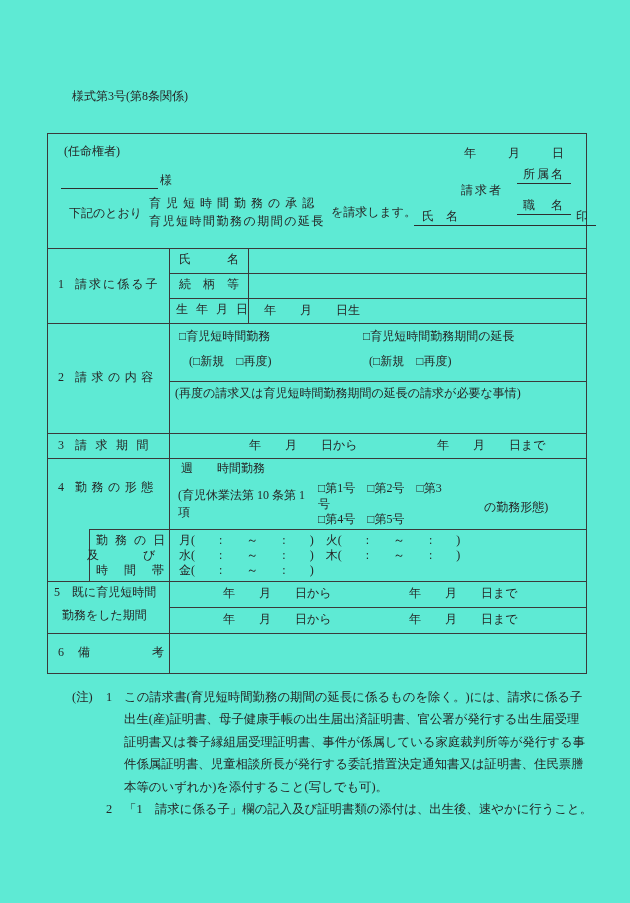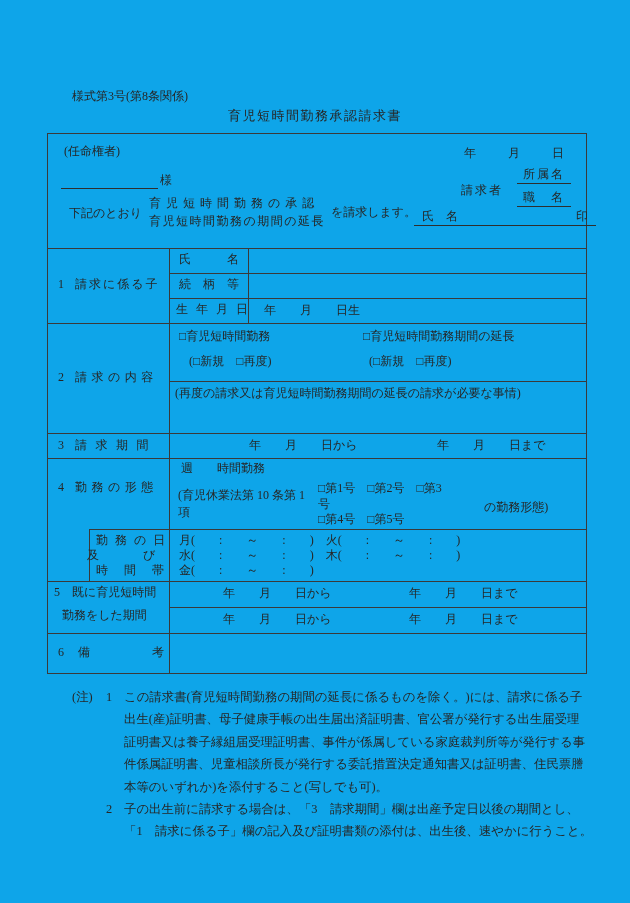--- a/index.html
+++ b/index.html
@@ -1,17 +1,17 @@
 <!DOCTYPE html>
 <html><head>
 <meta charset="utf-8">
 <style>
   html,body{margin:0;padding:0;background:#ffffff;}
   .sheet{
-    position:relative;width:630px;height:903px;background:#0ea5e9;
+    position:relative;width:630px;height:903px;background:#5eead4;
     font-family:"Liberation Serif","DejaVu Serif",serif;
     color:#262626;overflow:hidden;
   }
   .t{position:absolute;white-space:pre;font-size:12px;line-height:1.25;}
   .ctr{text-align:center;}
   .ls1{letter-spacing:1.5px;}
   .ls2{letter-spacing:2px;}
   .ls45{letter-spacing:4.5px;}
   .ls5{letter-spacing:5px;}
   .ls8{letter-spacing:8px;text-align:right;}
@@ -30,21 +30,20 @@
   .nmark{width:34px;white-space:pre;}
   .nno{width:18px;white-space:pre;}
   .nlines div{white-space:pre;}
 </style>
 </head>
 <body>
 
 <div class="sheet">
 
   <div class="t" style="left:72px;top:89px;">様式第3号(第8条関係)</div>
-  <div class="t ctr ls1" style="left:0;top:108px;width:630px;font-size:13px;">育児短時間勤務承認請求書</div>
 
   <div class="tbl">
 
     <div class="hl" style="top:114px;left:0;width:538px;"></div>
     <div class="hl" style="top:189px;left:0;width:538px;"></div>
     <div class="hl" style="top:299px;left:0;width:538px;"></div>
     <div class="hl" style="top:324px;left:0;width:538px;"></div>
     <div class="hl" style="top:447px;left:0;width:538px;"></div>
     <div class="hl" style="top:499px;left:0;width:538px;"></div>
     <div class="hl" style="top:139px;left:121px;width:417px;"></div>
@@ -55,21 +54,21 @@
     <div class="vl" style="left:121px;top:114px;height:425px;"></div>
     <div class="vl" style="left:200px;top:114px;height:75px;"></div>
     <div class="vl" style="left:41px;top:395px;height:52px;"></div>
 
     <div class="t" style="left:16px;top:10px;">(任命権者)</div>
     <div class="uline" style="left:13px;top:36px;width:97px;height:18px;"></div>
     <div class="t" style="left:112px;top:39px;">様</div>
     <div class="t ls10" style="left:416px;top:12px;">年　月　日</div>
     <div class="t ls2" style="left:413px;top:49px;">請求者</div>
     <div class="ufield ls2" style="left:469px;top:32px;width:54px;height:17px;">所属名</div>
-    <div class="ufield ls2" style="left:469px;top:55px;width:54px;height:17px;">職　名</div>
+    <div class="ufield ls2" style="left:469px;top:63px;width:54px;height:17px;">職　名</div>
     <div class="nameseal" style="left:366px;top:72px;width:166px;height:19px;">
       <span>氏　名</span>
       <span>印</span>
     </div>
     <div class="t" style="left:21px;top:72px;">下記のとおり</div>
     <div class="t ls5" style="left:101px;top:62px;">育児短時間勤務の承認</div>
     <div class="t ls1" style="left:101px;top:80px;">育児短時間勤務の期間の延長</div>
     <div class="t" style="left:283px;top:71px;">を請求します。</div>
 
     <div class="t" style="left:10px;top:143px;">1</div>
@@ -132,19 +131,18 @@
         <div>出生(産)証明書、母子健康手帳の出生届出済証明書、官公署が発行する出生届受理</div>
         <div>証明書又は養子縁組届受理証明書、事件が係属している家庭裁判所等が発行する事</div>
         <div>件係属証明書、児童相談所長が発行する委託措置決定通知書又は証明書、住民票謄</div>
         <div>本等のいずれか)を添付すること(写しでも可)。</div>
       </div>
     </div>
     <div class="nrow">
       <span class="nmark"></span>
       <span class="nno">2</span>
       <div class="nlines">
-        <div>子の出生前に請求する場合は、「3　請求期間」欄は出産予定日以後の期間とし、</div>
         <div>「1　請求に係る子」欄の記入及び証明書類の添付は、出生後、速やかに行うこと。</div>
       </div>
     </div>
   </div>
 
 </div>
 
 </body></html>

